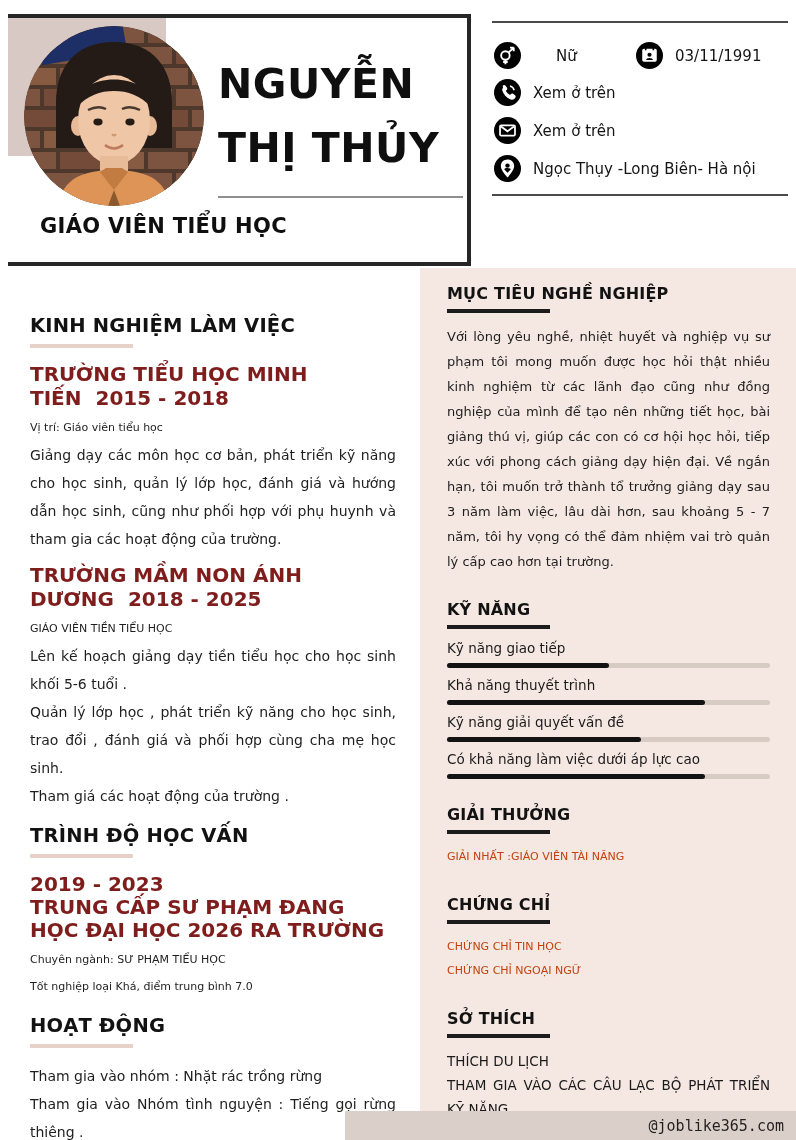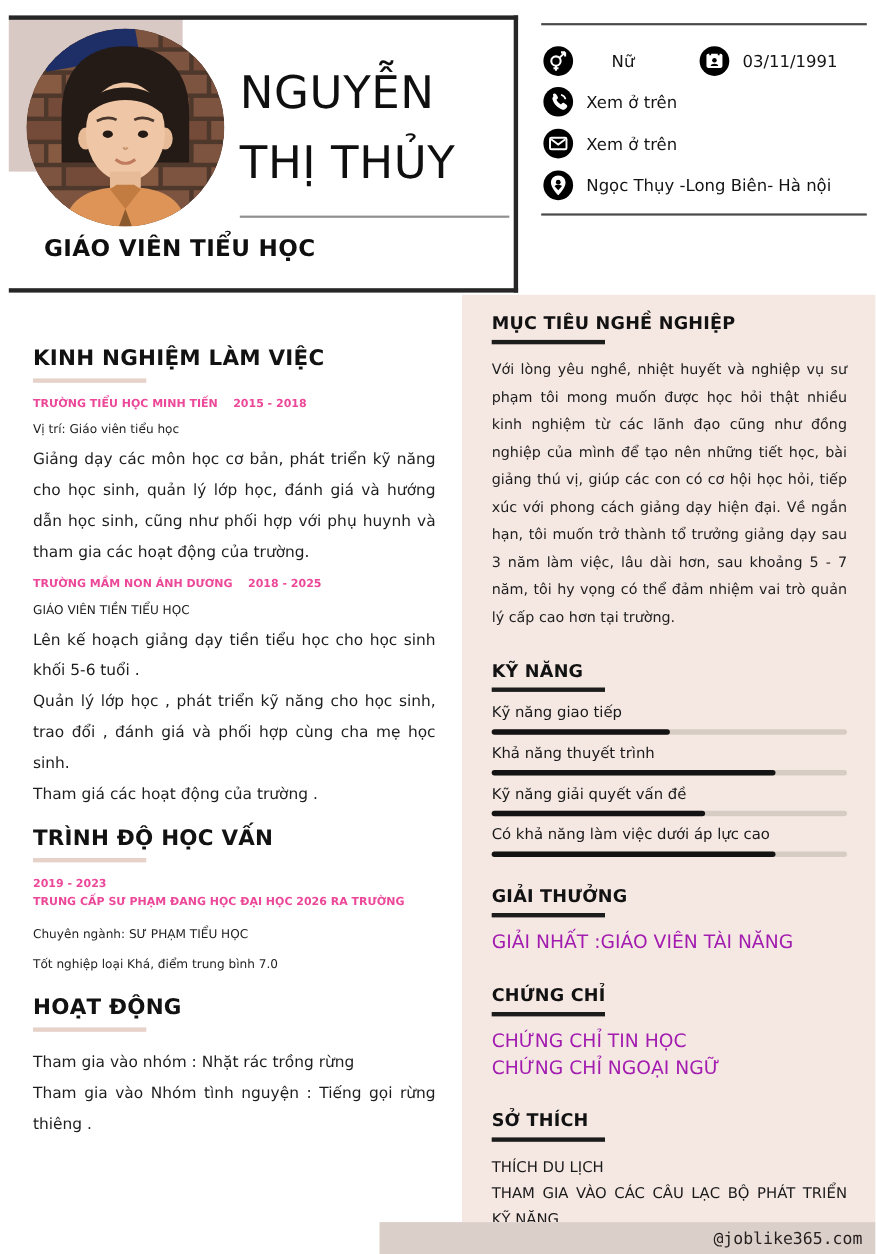--- a/index.html
+++ b/index.html
@@ -6,51 +6,51 @@
   body{
     width:796px;height:1140px;position:relative;background:#ffffff;
     font-family:"DejaVu Sans","Liberation Sans",sans-serif;color:#1c1c1c;
     overflow:hidden;
   }
   
   .pink-square{position:absolute;left:8px;top:17px;width:158px;height:139px;background:#d8c9c4;}
   .header-box{position:absolute;left:8px;top:14px;width:459px;height:244px;
     border-top:4px solid #262626;border-right:4px solid #262626;border-bottom:4px solid #262626;}
   .avatar{position:absolute;left:24px;top:26px;width:180px;height:180px;border-radius:50%;overflow:hidden;}
-  .name-block{position:absolute;left:218px;top:52px;font-size:41px;font-weight:400;line-height:64px;color:#0f0f0f;letter-spacing:.5px;white-space:nowrap;}
+  .name-block{position:absolute;left:218px;top:52px;font-size:41px;font-weight:700;line-height:64px;color:#0f0f0f;letter-spacing:.5px;white-space:nowrap;}
   .name-rule{position:absolute;left:218px;top:196px;width:245px;height:2px;background:#8f8f8f;}
   .job-title{position:absolute;left:40px;top:214px;font-size:21px;font-weight:700;color:#0f0f0f;letter-spacing:.3px;}
   
   .contact-line{position:absolute;height:2px;background:#4a4a4a;}
   .c-top{left:492px;top:21px;width:296px;}
   .c-bottom{left:492px;top:194px;width:296px;}
   .contact-item{position:absolute;display:flex;align-items:center;gap:12px;}
   .ci-0{left:494px;top:42px;gap:35px;} .ci-1{left:636px;top:42px;}
   .ci-2{left:494px;top:79px;} .ci-3{left:494px;top:117px;} .ci-4{left:494px;top:155px;}
   .icon-circle{width:27px;height:27px;border-radius:50%;background:#000;flex:0 0 27px;display:flex;align-items:center;justify-content:center;}
   .contact-label{font-size:15px;color:#141414;white-space:nowrap;}
   
   .left-col{position:absolute;left:30px;top:272px;width:366px;}
   .h-left{font-size:19.5px;font-weight:700;color:#121212;letter-spacing:.2px;margin-top:42px;}
   .u-pink{width:103px;height:4px;background:#e7d2ca;margin:7px 0 14px;}
-  .entry-head{font-size:10px;font-weight:700;color:#ec4899;margin-bottom:4px;}
+  .entry-head{font-size:20px;font-weight:700;color:#7f1d1d;margin-bottom:4px;}
   .entry-head .period{margin-left:14px;}
   .pos-line{font-size:11px;line-height:27px;color:#1e1e1e;}
   .body-text{font-size:14px;line-height:28px;text-align:justify;color:#1e1e1e;margin:0;}
   .mb6{margin-bottom:6px;} .mt10{margin-top:10px;} .mt14{margin-top:14px;}
   
   .right-panel{position:absolute;left:420px;top:268px;width:376px;height:843px;background:#f5e8e3;
     padding:16px 26px 0 27px;box-sizing:border-box;overflow:hidden;}
   .h-right{font-size:16px;font-weight:700;color:#121212;letter-spacing:.2px;}
   .u-dark{width:103px;height:4px;background:#1c1c1c;margin:6px 0 11px;}
   .obj-text{font-size:13px;line-height:25px;text-align:justify;color:#1e1e1e;margin:0 0 8px 0;}
   .skill-label{font-size:13.5px;color:#1a1a1a;margin:9px 0 7px;}
   .skill-track{width:100%;height:5px;background:#d7ccc4;border-radius:3px;}
   .skill-fill{height:5px;background:#131313;border-radius:3px;}
-  .simple-line{font-size:17px;color:#a21caf;line-height:24px;}
+  .simple-line{font-size:11px;color:#c2410c;line-height:24px;}
   .hobby-line{font-size:13.5px;color:#1a1a1a;line-height:24px;text-align:justify;}
   .sec-gap{margin-top:26px;}
   
   .footer-bar{position:absolute;left:345px;top:1111px;width:451px;height:29px;background:#dbcfca;
     display:flex;align-items:center;justify-content:flex-end;padding-right:12px;box-sizing:border-box;
     font-family:"DejaVu Sans Mono","Liberation Mono",monospace;font-size:15px;color:#241f1d;text-align:center;}
 </style>
 </head>
 <body>
 

